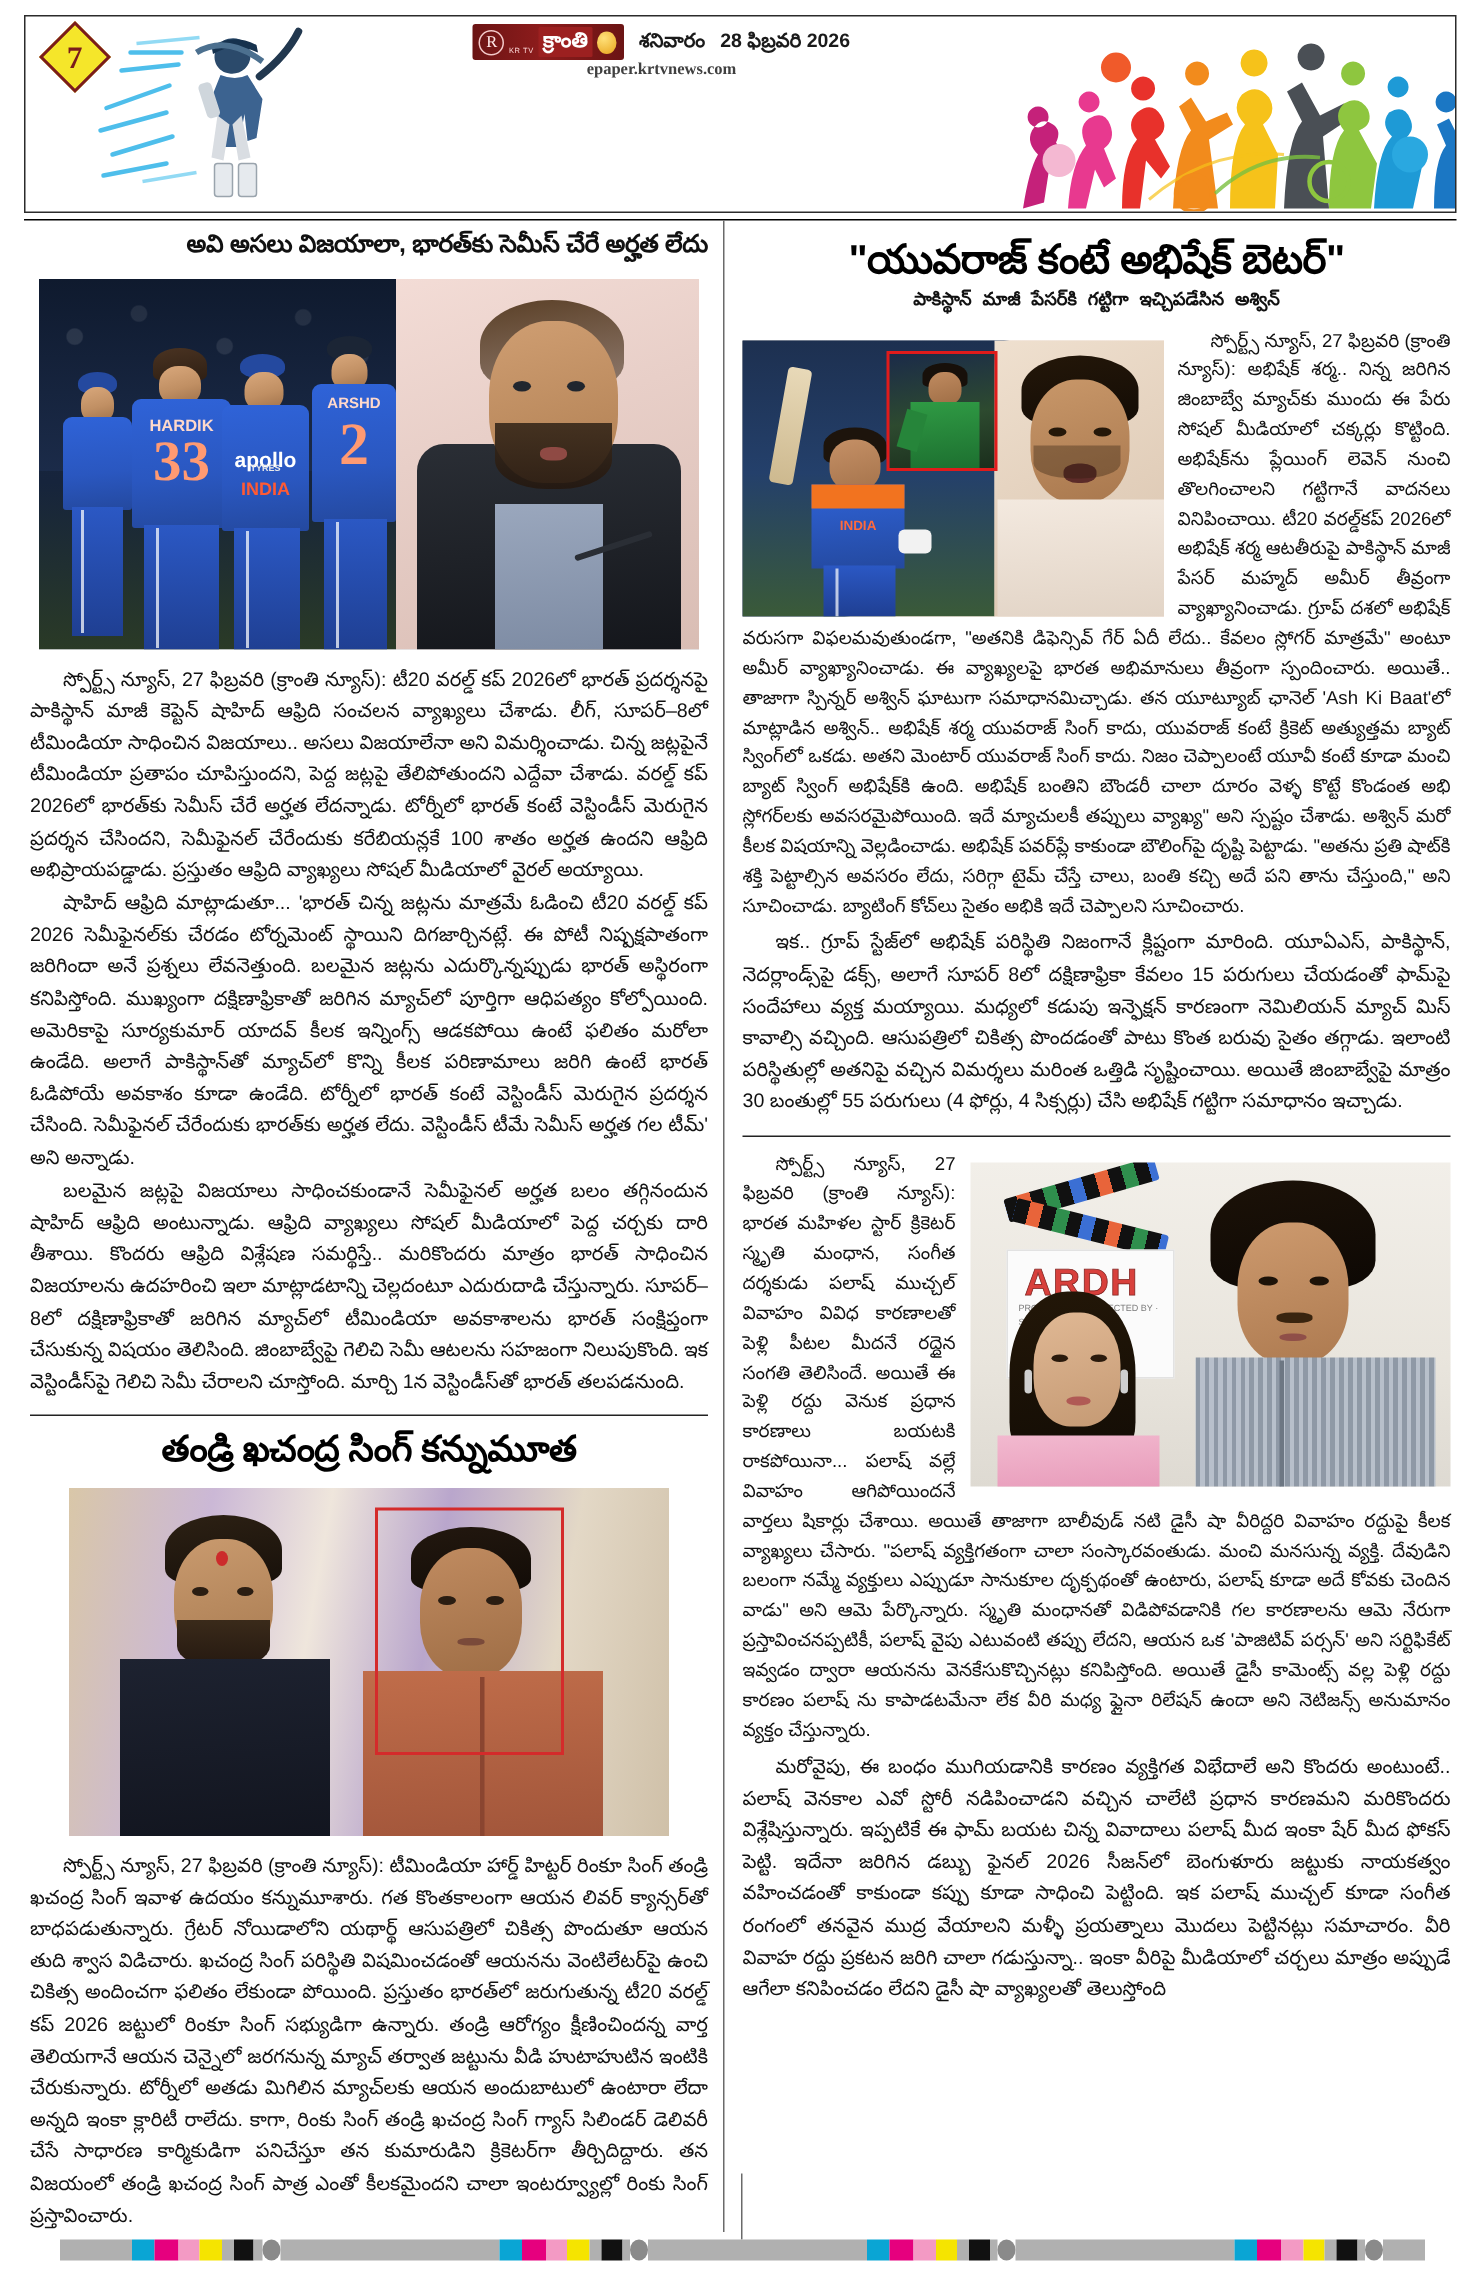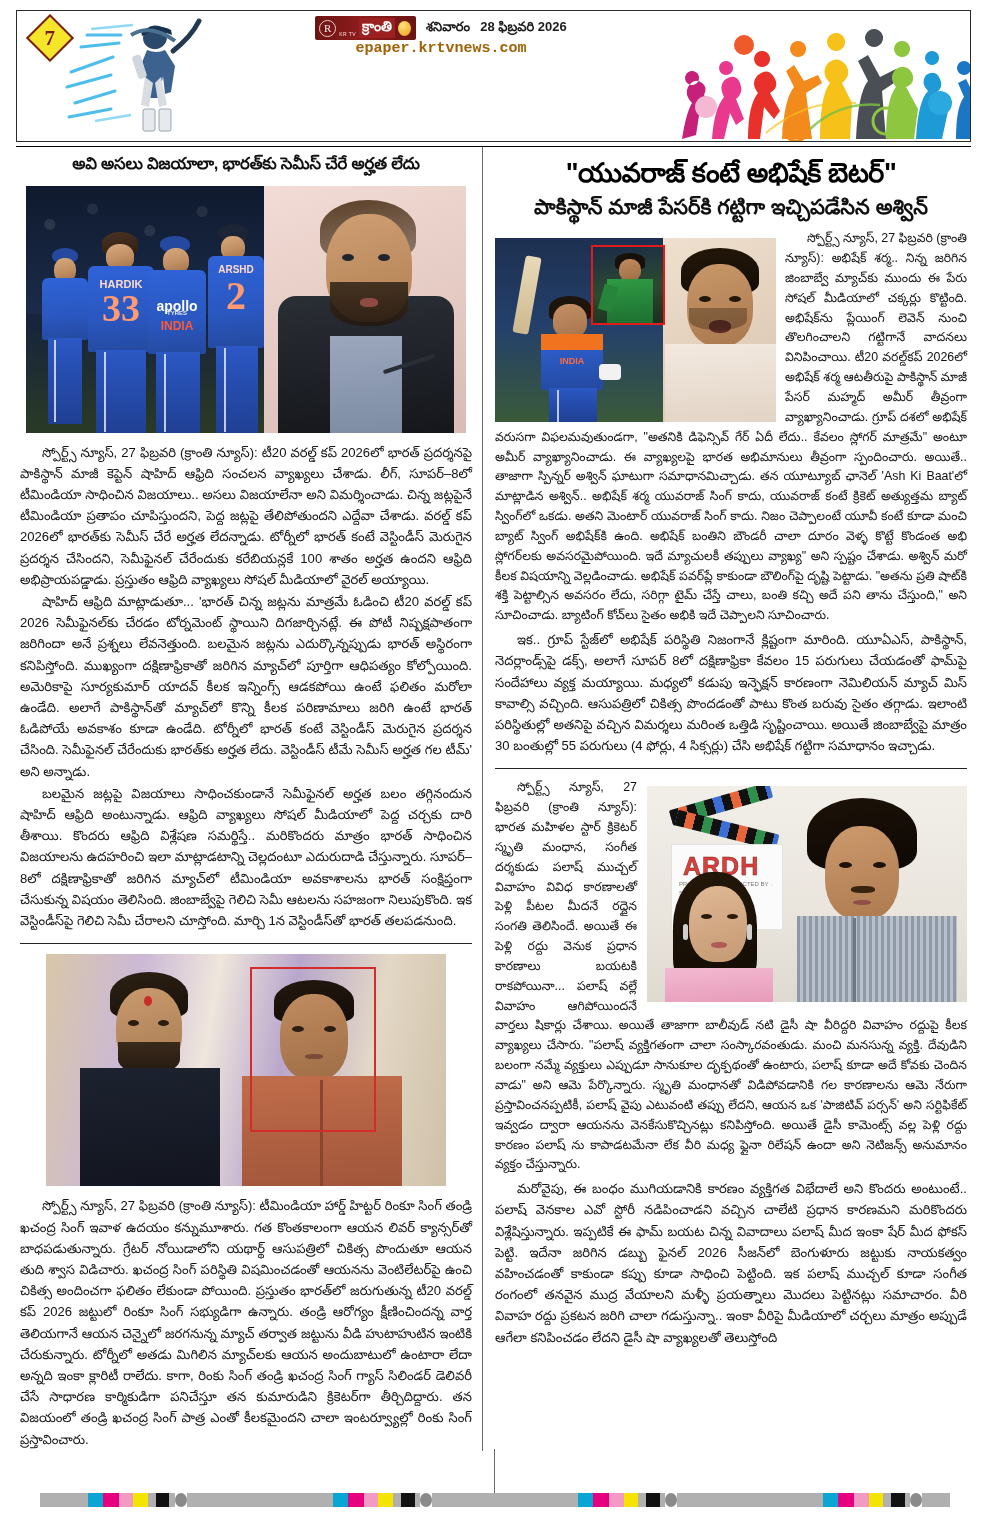--- a/index.html
+++ b/index.html
@@ -121,24 +121,24 @@
     font-family: "Liberation Serif", serif;
     font-weight: bold;
     font-size: 67px;
     line-height: 0.98;
     color: #7c1a17;
     letter-spacing: -1px;
     text-shadow: 1px 1px 0 #4d0f0d;
     margin-top: -2px;
   }
   .epaper-url {
-    font-family: Liberation Mono, monospace;
-    font-size: 15px;
-    font-weight: bold;
-    color: #a16207;
+    font-family: Liberation Serif, serif;
+    font-size: 11px;
+    font-weight: bold;
+    color: #404040;
     margin-top: 1px;
   }
   .mh-right {
     width: 300px;
     flex: 0 0 300px;
     position: relative;
     overflow: hidden;
   }
 
   
@@ -147,44 +147,44 @@
     margin: 0 16px;
     display: flex;
     border-top: 1px solid #000;
     margin-top: 4px;
   }
   .col-left { width: 466px; flex: 0 0 466px; padding: 6px 10px 0 4px; }
   .col-right { flex: 1 1 auto; padding: 6px 4px 0 12px; border-left: 1px solid #6a6a6a; }
 
   
   .kicker {
-    text-align: center;
+    text-align: right;
     font-family: "Liberation Sans", sans-serif;
     font-weight: bold;
     font-size: 16.5px;
     color: #111;
     line-height: 1.25;
     letter-spacing: -0.2px;
   }
   .headline {
     text-align: center;
     font-family: "Liberation Sans", sans-serif;
     font-weight: bold;
     font-size: 27px;
     color: #000;
     line-height: 1.22;
     margin-top: 4px;
     letter-spacing: -0.4px;
   }
   .headline.smaller { font-size: 24px; }
   .subhead {
     text-align: center;
-    font-family: Liberation Sans, sans-serif;
-    font-weight: bold;
-    font-size: 21px;
+    font-family: Liberation Mono, monospace;
+    font-weight: bold;
+    font-size: 12px;
     color: #111;
     line-height: 1.3;
     margin-top: 3px;
   }
 
   
   .photo {
     position: relative;
     overflow: hidden;
     background: #cfd4da;
@@ -485,20 +485,21 @@
         <div class="body-text">
           <p>స్పోర్ట్స్ న్యూస్, 27 ఫిబ్రవరి (క్రాంతి న్యూస్):  టీ20 వరల్డ్ కప్ 2026లో భారత్ ప్రదర్శనపై పాకిస్థాన్ మాజీ కెప్టెన్ షాహిద్ ఆఫ్రిది సంచలన వ్యాఖ్యలు చేశాడు. లీగ్, సూపర్–8లో టీమిండియా సాధించిన విజయాలు.. అసలు విజయాలేనా అని విమర్శించాడు. చిన్న జట్లపైనే టీమిండియా ప్రతాపం చూపిస్తుందని, పెద్ద జట్లపై తేలిపోతుందని ఎద్దేవా చేశాడు. వరల్డ్ కప్ 2026లో భారత్‌కు సెమీస్ చేరే అర్హత లేదన్నాడు. టోర్నీలో భారత్ కంటే వెస్టిండీస్ మెరుగైన ప్రదర్శన చేసిందని, సెమీఫైనల్ చేరేందుకు కరేబియన్లకే 100 శాతం అర్హత ఉందని ఆఫ్రిది అభిప్రాయపడ్డాడు. ప్రస్తుతం ఆఫ్రిది వ్యాఖ్యలు సోషల్ మీడియాలో వైరల్ అయ్యాయి.</p>
           <p>షాహిద్ ఆఫ్రిది మాట్లాడుతూ... 'భారత్ చిన్న జట్లను మాత్రమే ఓడించి టీ20 వరల్డ్ కప్ 2026 సెమీఫైనల్‌కు చేరడం టోర్నమెంట్ స్థాయిని దిగజార్చినట్లే. ఈ పోటీ నిష్పక్షపాతంగా జరిగిందా అనే ప్రశ్నలు లేవనెత్తుంది. బలమైన జట్లను ఎదుర్కొన్నప్పుడు భారత్ అస్థిరంగా కనిపిస్తోంది. ముఖ్యంగా దక్షిణాఫ్రికాతో జరిగిన మ్యాచ్‌లో పూర్తిగా ఆధిపత్యం కోల్పోయింది. అమెరికాపై సూర్యకుమార్ యాదవ్ కీలక ఇన్నింగ్స్ ఆడకపోయి ఉంటే ఫలితం మరోలా ఉండేది. అలాగే పాకిస్థాన్‌తో మ్యాచ్‌లో కొన్ని కీలక పరిణామాలు జరిగి ఉంటే భారత్ ఓడిపోయే అవకాశం కూడా ఉండేది. టోర్నీలో భారత్ కంటే వెస్టిండీస్ మెరుగైన ప్రదర్శన చేసింది. సెమీఫైనల్ చేరేందుకు భారత్‌కు అర్హత లేదు. వెస్టిండీస్ టీమే సెమీస్ అర్హత గల టీమ్' అని అన్నాడు.</p>
           <p>బలమైన జట్లపై విజయాలు సాధించకుండానే సెమీఫైనల్ అర్హత బలం తగ్గినందున షాహిద్ ఆఫ్రిది అంటున్నాడు. ఆఫ్రిది వ్యాఖ్యలు సోషల్ మీడియాలో పెద్ద చర్చకు దారి తీశాయి. కొందరు ఆఫ్రిది విశ్లేషణ సమర్థిస్తే.. మరికొందరు మాత్రం భారత్ సాధించిన విజయాలను ఉదహరించి ఇలా మాట్లాడటాన్ని చెల్లదంటూ ఎదురుదాడి చేస్తున్నారు. సూపర్–8లో దక్షిణాఫ్రికాతో జరిగిన మ్యాచ్‌లో టీమిండియా అవకాశాలను భారత్ సంక్షిప్తంగా చేసుకున్న విషయం తెలిసింది. జింబాబ్వేపై గెలిచి సెమీ ఆటలను సహజంగా నిలుపుకొంది. ఇక వెస్టిండీస్‌పై గెలిచి సెమీ చేరాలని చూస్తోంది. మార్చి 1న వెస్టిండీస్‌తో భారత్ తలపడనుంది.</p>
         </div>
       </div>
 
       <hr class="ruler-thick">
 
       <div style="margin-top:8px;">
+        <div class="headline smaller" style="margin-top:2px;">తండ్రి ఖచంద్ర సింగ్ కన్నుమూత</div>
 
         <div class="photo-rinku">
           <div class="red-box"></div>
 
           <div class="hair" style="left:64px; top:18px; width:78px; height:46px; border-radius:50% 50% 22% 22%; background:linear-gradient(170deg,#2d2114,#17100a);"></div>
           <div class="face" style="left:70px; top:34px; width:66px; height:82px; background:linear-gradient(165deg,#c99a6e,#a87b51);"></div>
           <div style="position:absolute; left:98px; top:42px; width:8px; height:10px; background:#cc2b2b; border-radius:50%;"></div>
           <div style="position:absolute; left:82px; top:66px; width:11px; height:6px; background:#2a1d12; border-radius:50%;"></div>
           <div style="position:absolute; left:112px; top:66px; width:11px; height:6px; background:#2a1d12; border-radius:50%;"></div>
           <div style="position:absolute; left:72px; top:88px; width:62px; height:32px; background:linear-gradient(180deg,#3a2a1a,#241810); border-radius:0 0 46% 46%;"></div>

